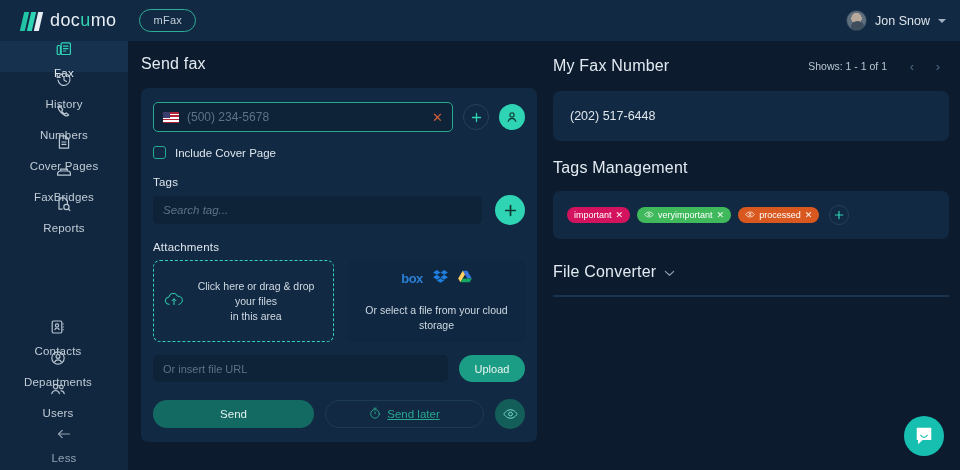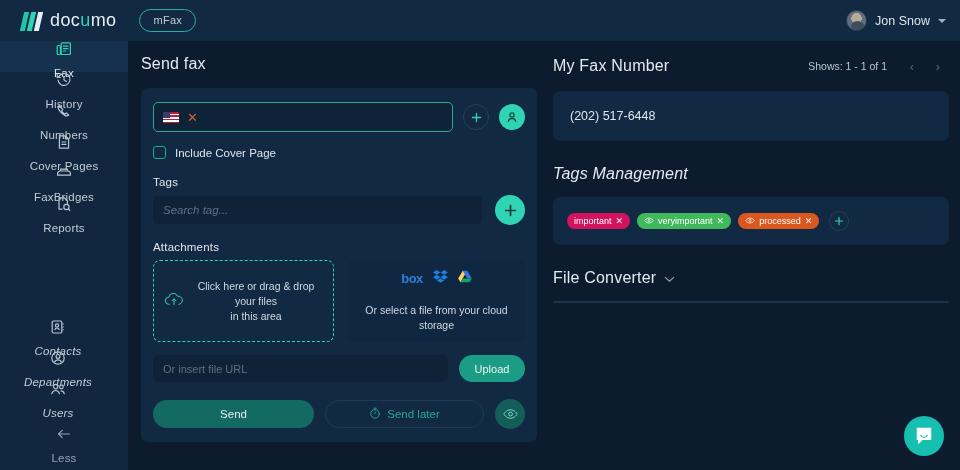--- a/index.html
+++ b/index.html
@@ -58,21 +58,21 @@
     background: #10273f;
   }
   .nav-item {
     height: 31px; display: flex; align-items: center; 
     gap: 10px; cursor: pointer; flex-direction: column;
   }
   .nav-item .ic { width: 16px; height: 16px; display: block; flex: none; }
   .nav-item .lbl { color: #c2ccd6; font-size: 11.5px; letter-spacing: .2px; }
   .nav-item.active { background: #15314d; }
   .nav-item.active .lbl { color: #dfe7ee; }
-  #nav-bottom { position: absolute; left: 0; top: 278px; width: 116px; font-style: italic; }
+  #nav-bottom { position: absolute; left: 0; top: 278px; width: 116px; }
   #nav-less { position: absolute; left: 0; top: 385px; width: 128px; }
   #nav-less .lbl { color: #93a3b2; }
 
   
   #main { position: absolute; left: 128px; top: 41px; width: 832px; height: 429px; }
   .sec-title { color: #e3eaf1; font-size: 16px; font-weight: 400; letter-spacing: .2px; }
 
   #left-col { position: absolute; left: 13px; top: 14px; width: 396px; }
   #card-sendfax {
     margin-top: 15px; background: #112942; border-radius: 7px;
@@ -159,21 +159,21 @@
   }
 
   #actions-row { display: flex; align-items: center; gap: 11px; margin-top: 17px; }
   #btn-send {
     width: 161px; height: 28px; border-radius: 14px; background: #126a63; border: 0;
     color: #e3efef; font-size: 11.5px; cursor: pointer; font-family: inherit;
   }
   #btn-send-later {
     flex: 1; height: 28px; border-radius: 14px; background: transparent;
     border: 1px solid #1d3b54; color: #2aa890; font-size: 11.5px; cursor: pointer;
-    display: flex; align-items: center; justify-content: center; gap: 6px; font-family: inherit;
+    display: flex; align-items: center; justify-content: center; gap: 6px; font-family: inherit; text-decoration: underline;
   }
   #btn-preview {
     width: 30px; height: 30px; border-radius: 50%; background: #135e58; flex: none;
     display: flex; align-items: center; justify-content: center; cursor: pointer;
   }
 
   
   #right-col { position: absolute; left: 425px; top: 14px; width: 396px; }
   #fax-num-head { display: flex; align-items: center; justify-content: space-between; }
   #pager { display: flex; align-items: center; gap: 4px; }
@@ -181,21 +181,21 @@
   .pg-btn {
     width: 22px; height: 22px; display: flex; align-items: center; justify-content: center;
     color: #4d6a85; font-size: 13px; cursor: pointer;
   }
   #card-faxnum {
     margin-top: 14px; height: 50px; background: #112942; border-radius: 7px;
     display: flex; align-items: center; padding: 0 17px;
   }
   #faxnum-value { color: #dfe6ed; font-size: 12.5px; }
 
-  #tags-mgmt-title { margin-top: 24px; font-style: italic; }
+  #tags-mgmt-title { margin-top: 18px; }
   #card-tags {
     margin-top: 14px; background: #112942; border-radius: 7px; padding: 13px 14px;
     display: flex; align-items: center; gap: 7px; min-height: 48px;
   }
   .tag-chip {
     height: 16px; border-radius: 9px; display: flex; align-items: center; gap: 4px;
     padding: 0 7px; font-size: 9px; color: #fff; cursor: pointer; white-space: nowrap;
   }
   .tag-chip .tx { font-size: 9px; opacity: .95; cursor: pointer; }
   #btn-tag-add {
@@ -357,20 +357,21 @@
 <div id="main">
 
   <div id="left-col">
     <div class="sec-title">Send fax</div>
 
     <div id="card-sendfax">
 
       <div class="row">
         <div id="fax-input-wrap">
           <span class="flag"></span>
+          <input id="fax-input" type="text" placeholder="(500) 234-5678" value="" style="">
           <span id="fax-clear">✕</span>
         </div>
         <div class="circle-btn" id="btn-add-num">
           <svg width="11" height="11" viewBox="0 0 12 12" stroke="#2fd4b4" stroke-width="1.4" stroke-linecap="round">
             <path d="M6 1.6v8.8M1.6 6h8.8"></path>
           </svg>
         </div>
         <div class="circle-btn" id="btn-contacts-pick">
           <svg width="14" height="14" viewBox="0 0 16 16" fill="none" stroke="#0e3b35" stroke-width="1.3" stroke-linecap="round">
             <circle cx="8" cy="5.6" r="2.4"></circle>

